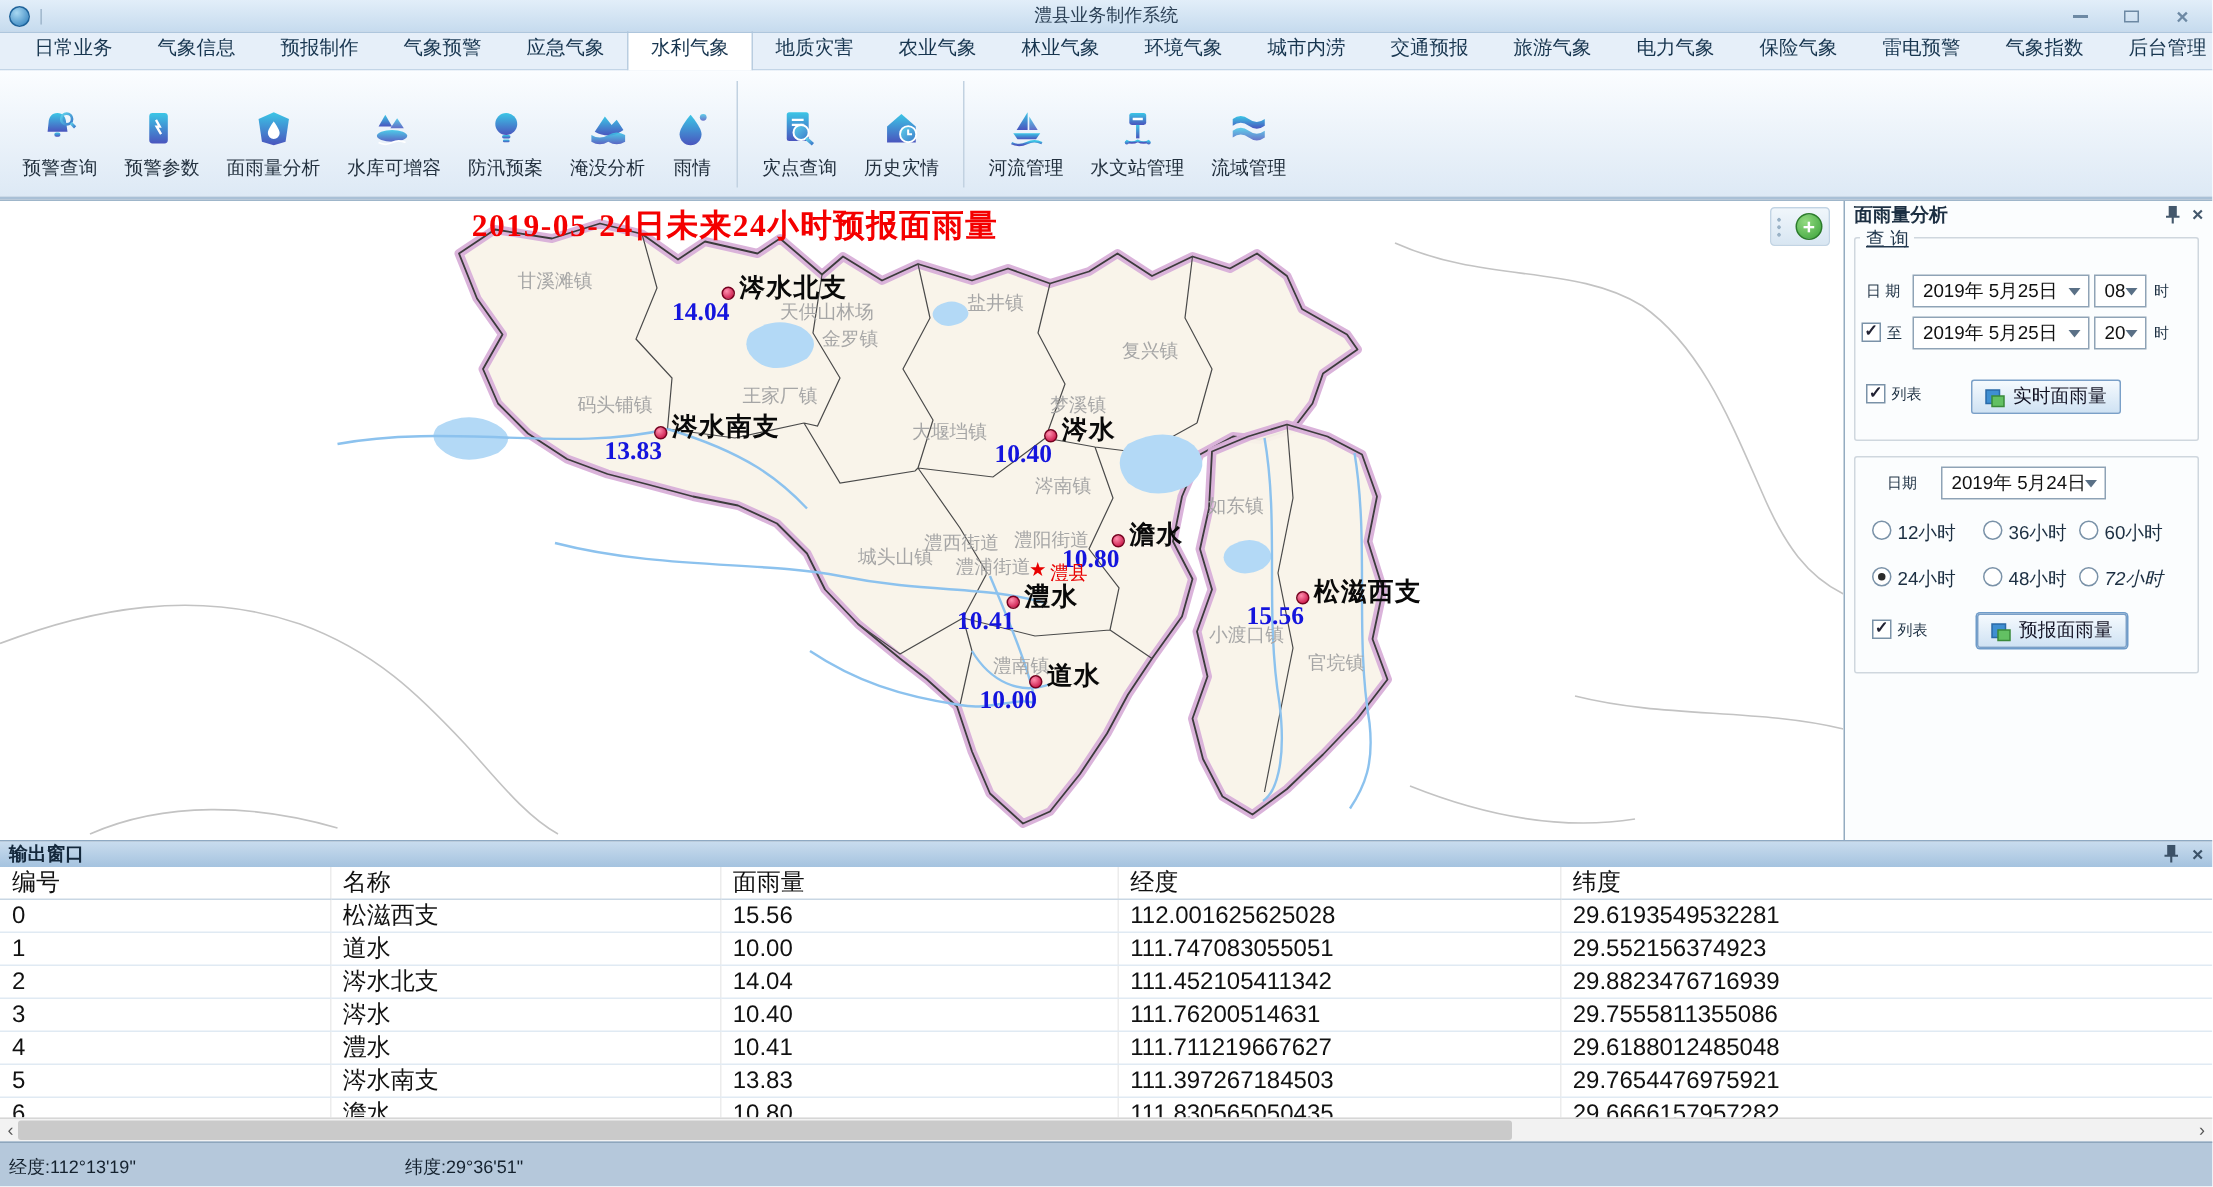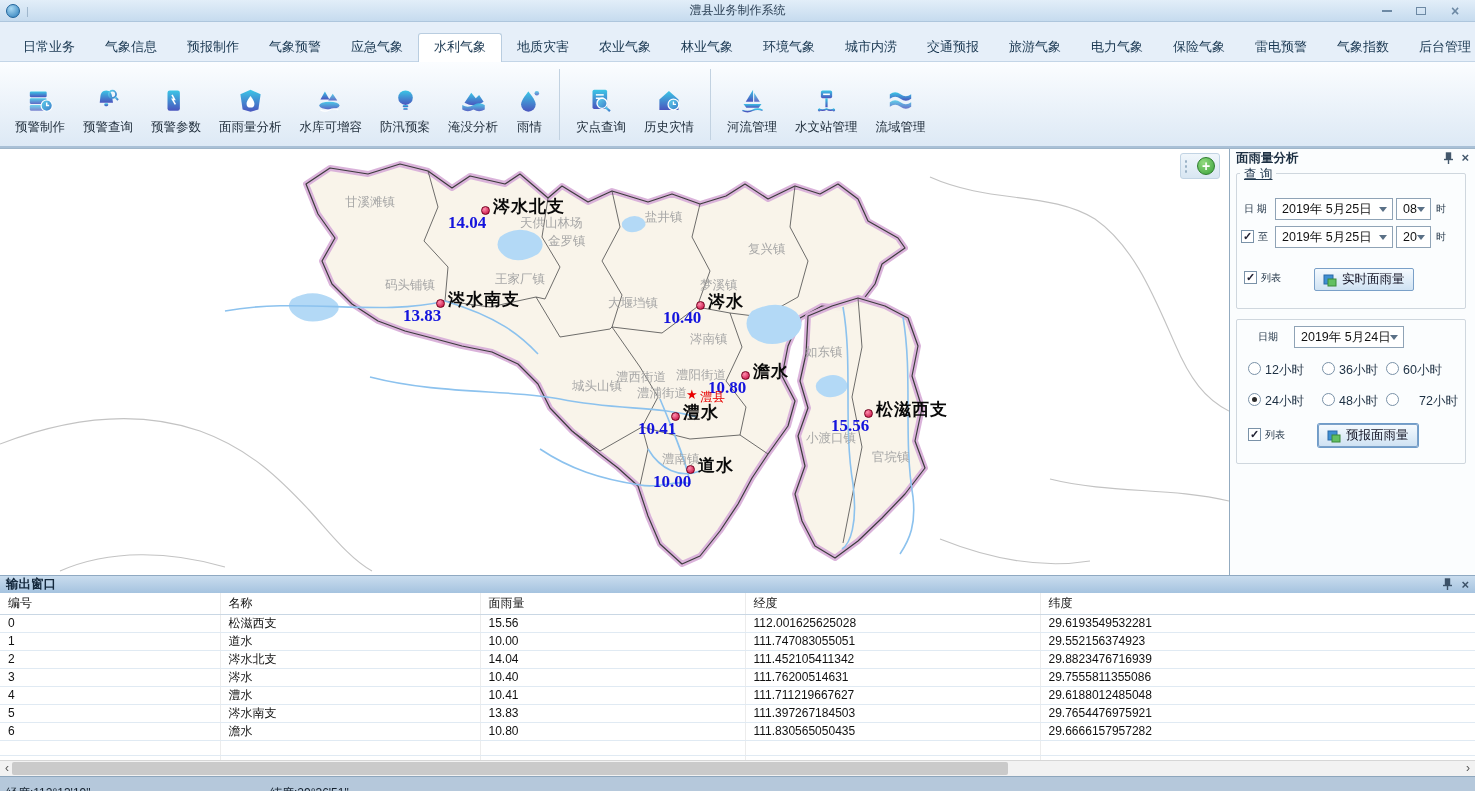--- a/index.html
+++ b/index.html
@@ -13,21 +13,21 @@
               background:radial-gradient(circle at 35% 30%,#a8d8f2,#2b7cba); border:1px solid #1f639a; }
   .tbar-pipe { color:#9ab2c8; font-size:11px; margin-left:6px; }
   .win-title { position:absolute; left:0; right:0; text-align:center; font-size:12px; color:#2d4257; }
   .win-controls { margin-left:auto; display:flex; gap:6px; z-index:2; }
   .wc { width:28px; height:16px; display:flex; align-items:center; justify-content:center; color:#6d89a4; }
   .wc-min i { display:block; width:10px; height:2px; background:currentColor; }
   .wc-max i { display:block; width:10px; height:8px; border:1.5px solid currentColor; }
   .wc-close { font-size:14px; font-weight:bold; line-height:14px; }
 
   
-  .menubar { height:40px; background:#e6eff9; border-bottom:1px solid #c3d5e7; display:flex;
+  .menubar { height:25px; background:#e6eff9; border-bottom:1px solid #c3d5e7; display:flex;
              align-items:flex-end; padding:0 0 0 8px; }
   .menu-item { padding:4px 15px 5px; font-size:13px; color:#17354f; white-space:nowrap; cursor:default; }
   .menu-item.selected { background:#fff; border:1px solid #b9cde0; border-bottom:none;
                         border-radius:3px 3px 0 0; margin-bottom:-1px; padding-bottom:6px; }
 
   
   .toolbar { height:86px; background:linear-gradient(#fbfdff,#dde9f5); border-bottom:2px solid #a9c0d6;
              display:flex; align-items:stretch; padding:3px 6px 2px; }
   .tool-btn { display:flex; flex-direction:column; align-items:center; justify-content:flex-end;
               gap:5px; padding:4px 9px 8px; font-size:12.5px; color:#22303e; white-space:nowrap; border-radius:3px; }
@@ -80,21 +80,21 @@
           height:23px; border-radius:2px; white-space:nowrap; }
   .pbtn.focused { box-shadow:0 0 0 1px #6f9cc9; }
 
   
   .output-header { height:18px; background:linear-gradient(#c9dcee,#a5c3df); border-top:1px solid #8fa9c2;
                    display:flex; align-items:center; padding:0 6px; font-size:12.5px; font-weight:bold; color:#14283c; }
   .output-header .hdr-icons { margin-left:auto; display:flex; align-items:center; gap:8px; color:#3c5268; }
   .output-body { height:167px; background:#fff; overflow:hidden; }
   table.out { width:100%; border-collapse:collapse; table-layout:fixed; }
   table.out th, table.out td { border-bottom:1px solid #e0eaf3; border-right:1px solid #ececec;
-      padding:0 8px; font-size:12px; font-weight:normal; text-align:left; color:#111;
+      padding:0 8px; font-size:16px; font-weight:normal; text-align:left; color:#111;
       white-space:nowrap; overflow:hidden; }
   table.out th { height:21px; border-bottom:1px solid #c9d7e4; }
   table.out td { height:15px; }
   table.out th:last-child, table.out td:last-child { border-right:none; }
 
   
   .hscroll { position:relative; height:16px; background:#f2f2f2; border-top:1px solid #d6d6d6; }
   .harrow { position:absolute; top:0; width:14px; height:15px; color:#555; font-size:12px; line-height:14px; text-align:center; }
   .harrow.left { left:0; } .harrow.right { right:0; }
   .hthumb { position:absolute; left:12px; top:1px; width:996px; height:13px; background:#cacaca; border-radius:2px; }
@@ -152,30 +152,20 @@
     <div class="menu-item">电力气象</div>
     <div class="menu-item">保险气象</div>
     <div class="menu-item">雷电预警</div>
     <div class="menu-item">气象指数</div>
     <div class="menu-item">后台管理</div>
   </nav>
 
 <div class="toolbar" id="toolbar">
     <div class="tool-btn">
       <svg width="27" height="27" viewBox="0 0 24 24" fill="url(#tg)">
-        <rect x="2.5" y="4" width="15" height="5" rx="1"></rect>
-        <rect x="2.5" y="10" width="15" height="5" rx="1" opacity=".85"></rect>
-        <rect x="2.5" y="16" width="15" height="5" rx="1" opacity=".7"></rect>
-        <circle cx="17.5" cy="16.5" r="5" fill="url(#tg2)" stroke="#fff"></circle>
-        <path d="M17.5,13.8 v2.7 h2.2" stroke="#fff" fill="none" stroke-width="1.3"></path>
-      </svg>
-      <span>预警制作</span>
-    </div>
-    <div class="tool-btn">
-      <svg width="27" height="27" viewBox="0 0 24 24" fill="url(#tg)">
         <path d="M10,3 C6.7,3 5,5.5 4.8,8.5 L4.2,14 L16,14 L15.2,8.5 C15,5.5 13.3,3 10,3 z"></path>
         <rect x="8.2" y="14.5" width="3.6" height="2.5" rx="1.2"></rect>
         <circle cx="15.5" cy="6.5" r="3.2" fill="none" stroke="url(#tg2)" stroke-width="1.6"></circle>
         <line x1="18" y1="9" x2="20.5" y2="11.5" stroke="url(#tg2)" stroke-width="1.8"></line>
       </svg>
       <span>预警查询</span>
     </div>
     <div class="tool-btn">
       <svg width="27" height="27" viewBox="0 0 24 24" fill="url(#tg)">
         <rect x="4" y="3" width="11" height="18" rx="2"></rect>
@@ -334,20 +324,21 @@
         <path d="M225,162 C300,148 380,168 445,152"></path>
         <path d="M445,152 C498,168 520,186 538,205"></path>
         <path d="M370,228 C440,246 510,240 560,250 C620,262 655,256 697,268"></path>
         <path d="M660,250 C676,288 688,318 690,335"></path>
         <path d="M540,300 C570,320 600,330 640,336 C660,340 680,330 690,335"></path>
         <path d="M843,158 C853,215 843,275 853,335 C858,375 850,395 842,400"></path>
         <path d="M903,168 C913,228 903,288 913,348 C916,375 910,390 900,405"></path>
         <path d="M648,300 C660,320 680,330 700,322"></path>
       </g>
     </svg>
+    <div class="map-title">2019-05-24日未来24小时预报面雨量</div>
     <div id="map-labels">
         <div class="town-label" style="left: 345px; top: 45px;">甘溪滩镇</div>
         <div class="town-label" style="left: 645px; top: 60px;">盐井镇</div>
         <div class="town-label" style="left: 520px; top: 66px;">天供山林场</div>
         <div class="town-label" style="left: 548px; top: 84px;">金罗镇</div>
         <div class="town-label" style="left: 748px; top: 92px;">复兴镇</div>
         <div class="town-label" style="left: 385px; top: 128px;">码头铺镇</div>
         <div class="town-label" style="left: 495px; top: 122px;">王家厂镇</div>
         <div class="town-label" style="left: 700px; top: 128px;">梦溪镇</div>
         <div class="town-label" style="left: 608px; top: 146px;">大堰垱镇</div>
@@ -458,21 +449,21 @@
       <span class="rdo-label" style="left: 35px; top: 213px;">12小时</span>
       <span class="rdo" style="left: 92px; top: 213px; position: absolute;"></span>
       <span class="rdo-label" style="left: 109px; top: 213px;">36小时</span>
       <span class="rdo" style="left: 156px; top: 213px; position: absolute;"></span>
       <span class="rdo-label" style="left: 173px; top: 213px;">60小时</span>
       <span class="rdo sel" style="left: 18px; top: 244px; position: absolute;"></span>
       <span class="rdo-label" style="left: 35px; top: 244px;">24小时</span>
       <span class="rdo" style="left: 92px; top: 244px; position: absolute;"></span>
       <span class="rdo-label" style="left: 109px; top: 244px;">48小时</span>
       <span class="rdo" style="left: 156px; top: 244px; position: absolute;"></span>
-      <span class="rdo-label" style="left: 189px; top: 244px;">72小时</span>
+      <span class="rdo-label" style="left: 173px; top: 244px; font-style: italic;">72小时</span>
     </aside>
 </div>
 
 <div class="output-header">
   <span>输出窗口</span>
   <span class="hdr-icons">
     <span class="pin-icon">
       <svg width="11" height="13" viewBox="0 0 11 13">
           <g stroke="#3c5268" stroke-width="1.4" fill="none">
         <rect x="3.5" y="1" width="4" height="5.5" fill="#3c5268"></rect>

